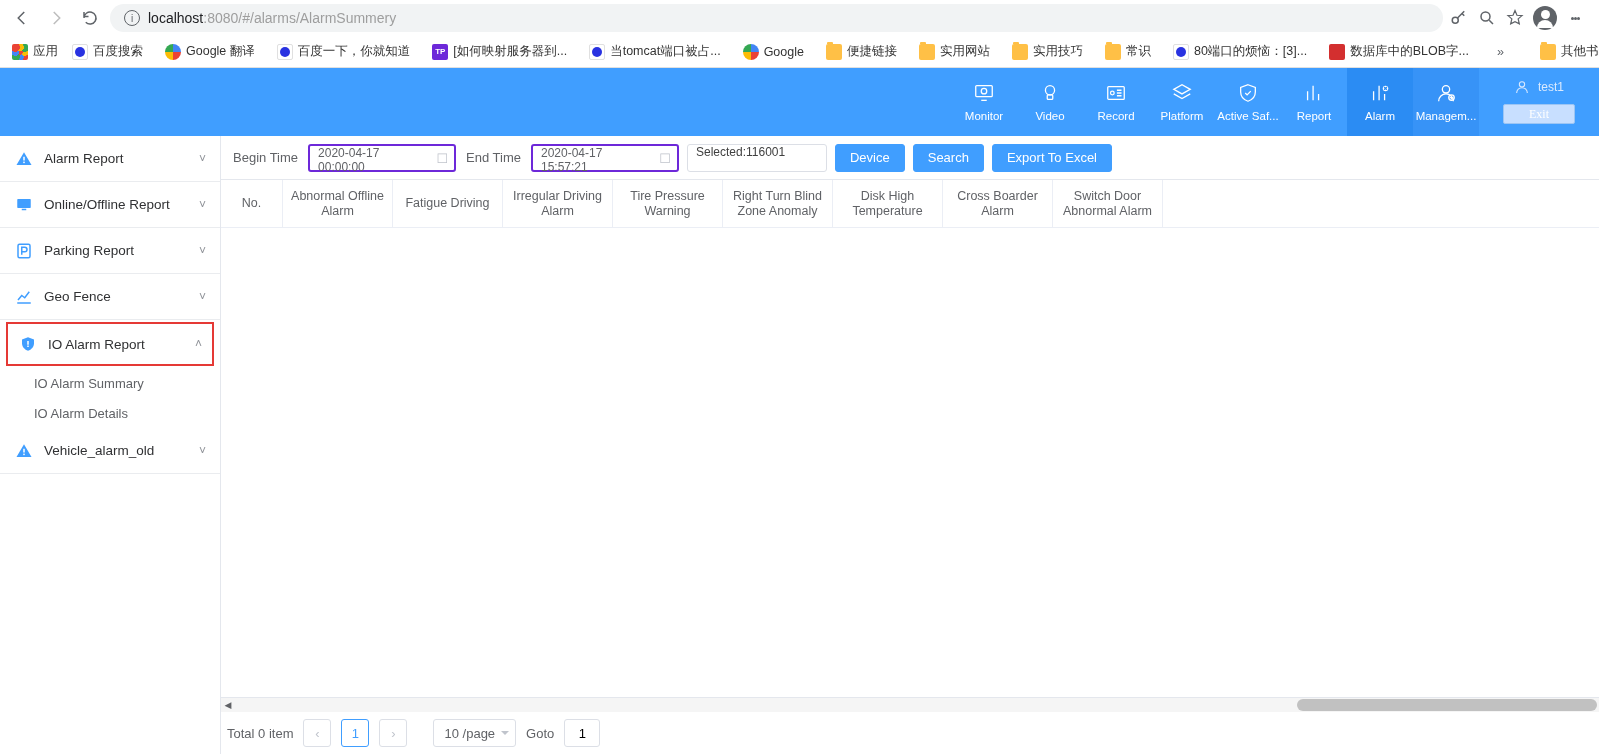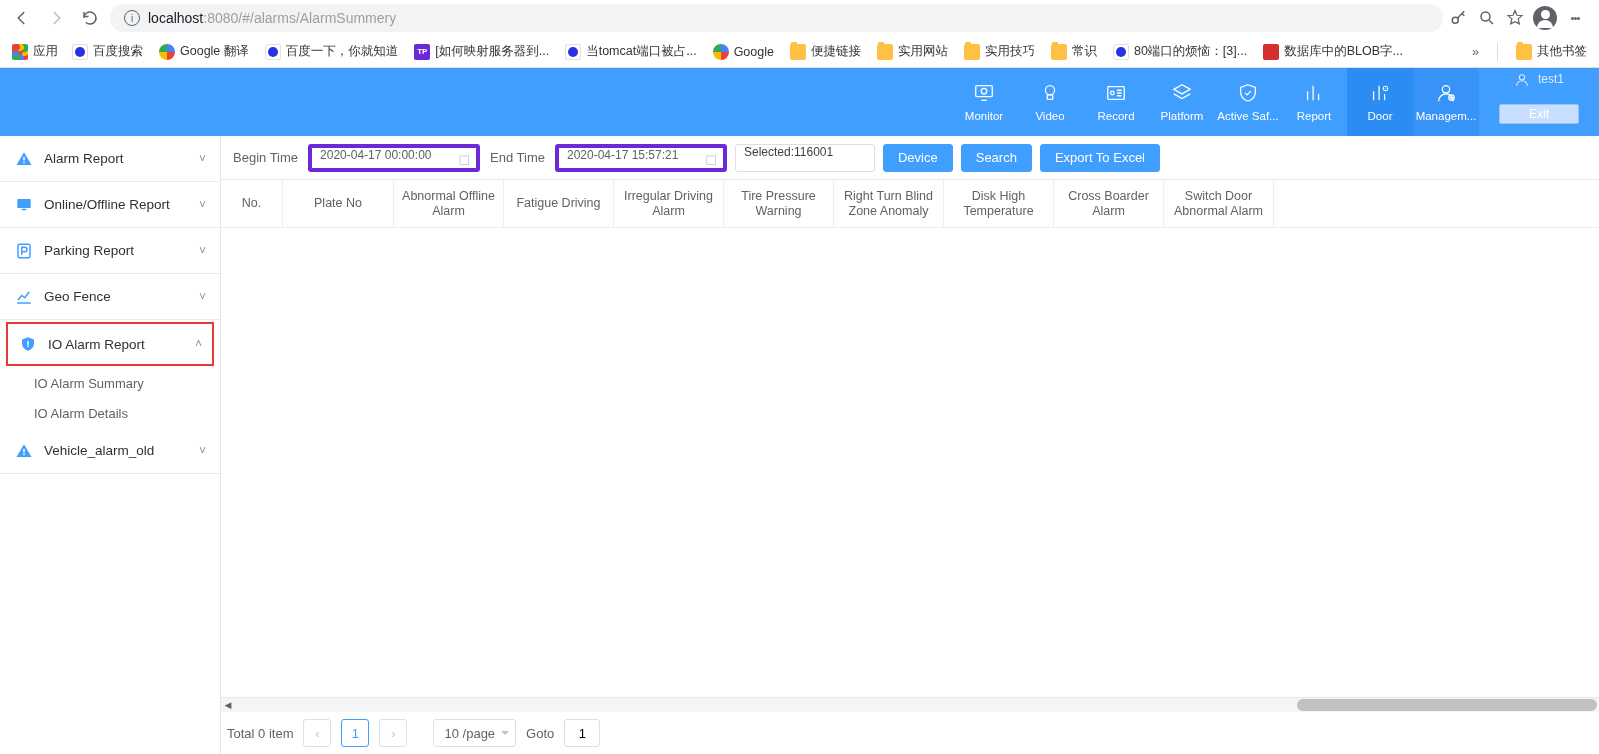--- a/index.html
+++ b/index.html
@@ -45,38 +45,38 @@
   .bm-sep { height:18px; width:1px; background:#ddd; margin:0 4px; }
 
   
   .app-nav { height:68px; background:#409eff; display:flex; align-items:stretch; }
   .app-nav .nav-spacer { flex:1; }
   .app-nav .nav-item { width:66px; display:flex; flex-direction:column; align-items:center; justify-content:center; color:#fff; font-size:11.5px; gap:4px; }
   .app-nav .nav-item.active { background:#2b8cf3; }
   .app-nav .nav-item.dark   { background:#3793f7; }
   .nav-icon svg { width:24px; height:22px; fill:none; stroke:#fff; stroke-width:1.4; }
   .user-block { width:120px; display:flex; flex-direction:column; align-items:center; background:#409eff; }
-  .user-top { height:34px; display:flex; gap:8px; color:#dbeafe; font-size:12px; padding-top:4px;}
-  .exit-btn { width:80px; height:20px; background:#c8dfff; border:1px solid #9cc5f4; color:#fff; font-size:12px; display:flex; align-items:center; justify-content:center; border-radius:2px; margin-top:2px;}
+  .user-top { height:34px; display:flex; align-items:center; gap:8px; color:#dbeafe; font-size:12px; padding-top:4px;}
+  .exit-btn { width:72px; height:20px; background:#c8dfff; border:1px solid #9cc5f4; color:#fff; font-size:12px; display:flex; align-items:center; justify-content:center; border-radius:2px; margin-top:2px;font-family:Liberation Serif, serif;}
 
   
   .app-body { position:absolute; top:136px; bottom:0; left:0; right:0; display:flex; }
   .sidebar { width:221px; border-right:1px solid #e4e7ed; background:#fff; overflow:hidden; }
   .side-item { height:46px; display:flex; align-items:center; padding:14px 14px; border-bottom:1px solid #eaecef; font-size:13.5px; color:#303133; cursor:pointer; position:relative;}
   .side-item .caret { position:absolute; right:14px; color:#909399; font-size:12px; }
   .side-icon { width:20px; height:20px; display:inline-flex; align-items:center; justify-content:center; margin-right:10px; color:#409eff; }
   .side-item.highlight { border:2px solid #e53935; margin:2px 6px; height:44px; padding:0 10px; }
   .side-item.highlight .caret { right:10px; }
   .sub-item { height:30px; display:flex; align-items:center; padding-left:34px; font-size:13px; color:#606266; cursor:pointer; }
 
   
   .main { flex:1; display:flex; flex-direction:column; position:relative; min-width:0;}
   .filter-bar { height:44px; border-bottom:1px solid #e4e7ed; display:flex; align-items:center; padding:0 10px; gap:8px; font-size:13px; color:#606266;}
   .label-text { padding:0 2px; }
-  .date-input { width:172px; height:28px; border:4px solid #6d28d9; border-radius:3px; padding:0 26px 0 8px; font-size:12px; color:#606266; position:relative; background:#fff;}
+  .date-input { width:148px; height:28px; border:2px solid #6d28d9; border-radius:3px; padding:0 26px 0 8px; font-size:12px; color:#606266; position:relative; background:#fff;}
   .date-input .cal { position:absolute; right:6px; top:5px; color:#c0c4cc; font-size:13px;}
   .text-input { height:28px; border:1px solid #dcdfe6; border-radius:3px; padding:0 8px; font-size:12px; color:#404040; background:#fff;}
   .btn { height:28px; padding:0 14px; background:#409eff; border:1px solid #409eff; color:#fff; border-radius:3px; font-size:13px; display:flex; align-items:center; }
 
   .table-wrap { flex:1; overflow:hidden; border-bottom:1px solid #e4e7ed; }
   .table-header { height:48px; display:flex; border-bottom:1px solid #ebeef5; background:#fff; }
   .th { border-right:1px solid #ebeef5; display:flex; align-items:center; justify-content:center; text-align:center; font-size:12.5px; color:#606266; padding:2px 4px; line-height:1.2;}
   .th.no   { width:62px; flex-shrink:0;}
   .th.plate{ width:111px; flex-shrink:0;}
   .th.col  { width:110px; flex-shrink:0;}
@@ -144,21 +144,21 @@
         <div></div>
       </div>
   </div>
 </div>
 
 <div class="bookmarks-bar">
   <div class="bm">
     <span class="fav apps"></span>
     <span>应用</span>
   </div>
-  <div id="bm-container" style="display:flex; gap:16px; align-items:center;">
+  <div id="bm-container" style="display:flex; gap:22px; align-items:center;">
       <div class="bm">
         <span class="fav baidu"></span>
         <span>百度搜索</span>
       </div>
       <div class="bm">
         <span class="fav google"></span>
         <span>Google 翻译</span>
       </div>
       <div class="bm">
         <span class="fav baidu"></span>
@@ -255,21 +255,21 @@
             <path d="M5 20V10M11 20V4M17 20v-7"></path>
           </svg></div>
         <span>Report</span>
       </div>
       <div class="nav-item active">
         <div class="nav-icon"><svg viewBox="0 0 24 24">
             <path d="M5 20V10M11 20V4M17 20v-7"></path>
             <circle cx="18" cy="7" r="3" fill="#fff" stroke="none"></circle>
             <path d="M16.5 5.5l3 3M19.5 5.5l-3 3" stroke="#2b8cf3"></path>
           </svg></div>
-        <span>Door</span>
+        <span>Alarm</span>
       </div>
       <div class="nav-item dark">
         <div class="nav-icon"><svg viewBox="0 0 24 24">
             <circle cx="12" cy="8" r="4"></circle>
             <path d="M4 21c0-4.4 3.6-8 8-8s8 3.6 8 8"></path>
             <circle cx="18" cy="17" r="3"></circle>
             <path d="M18 15v4M16 17h4"></path>
           </svg></div>
         <span>Managem...</span>
       </div>
@@ -379,21 +379,20 @@
           <span>Search</span>
         </div>
       <div class="btn">
           <span>Export To Excel</span>
         </div>
     </div>
 
     <div class="table-wrap">
       <div class="table-header" id="thead">
           <div class="th no">No.</div>
-          <div class="th plate">Plate No</div>
           <div class="th col">Abnormal Offline Alarm</div>
           <div class="th col">Fatigue Driving</div>
           <div class="th col">Irregular Driving Alarm</div>
           <div class="th col">Tire Pressure Warning</div>
           <div class="th col">Right Turn Blind Zone Anomaly</div>
           <div class="th col">Disk High Temperature</div>
           <div class="th col">Cross Boarder Alarm</div>
           <div class="th col">Switch Door Abnormal Alarm</div>
         </div>
       <div style="flex:1;"></div>

